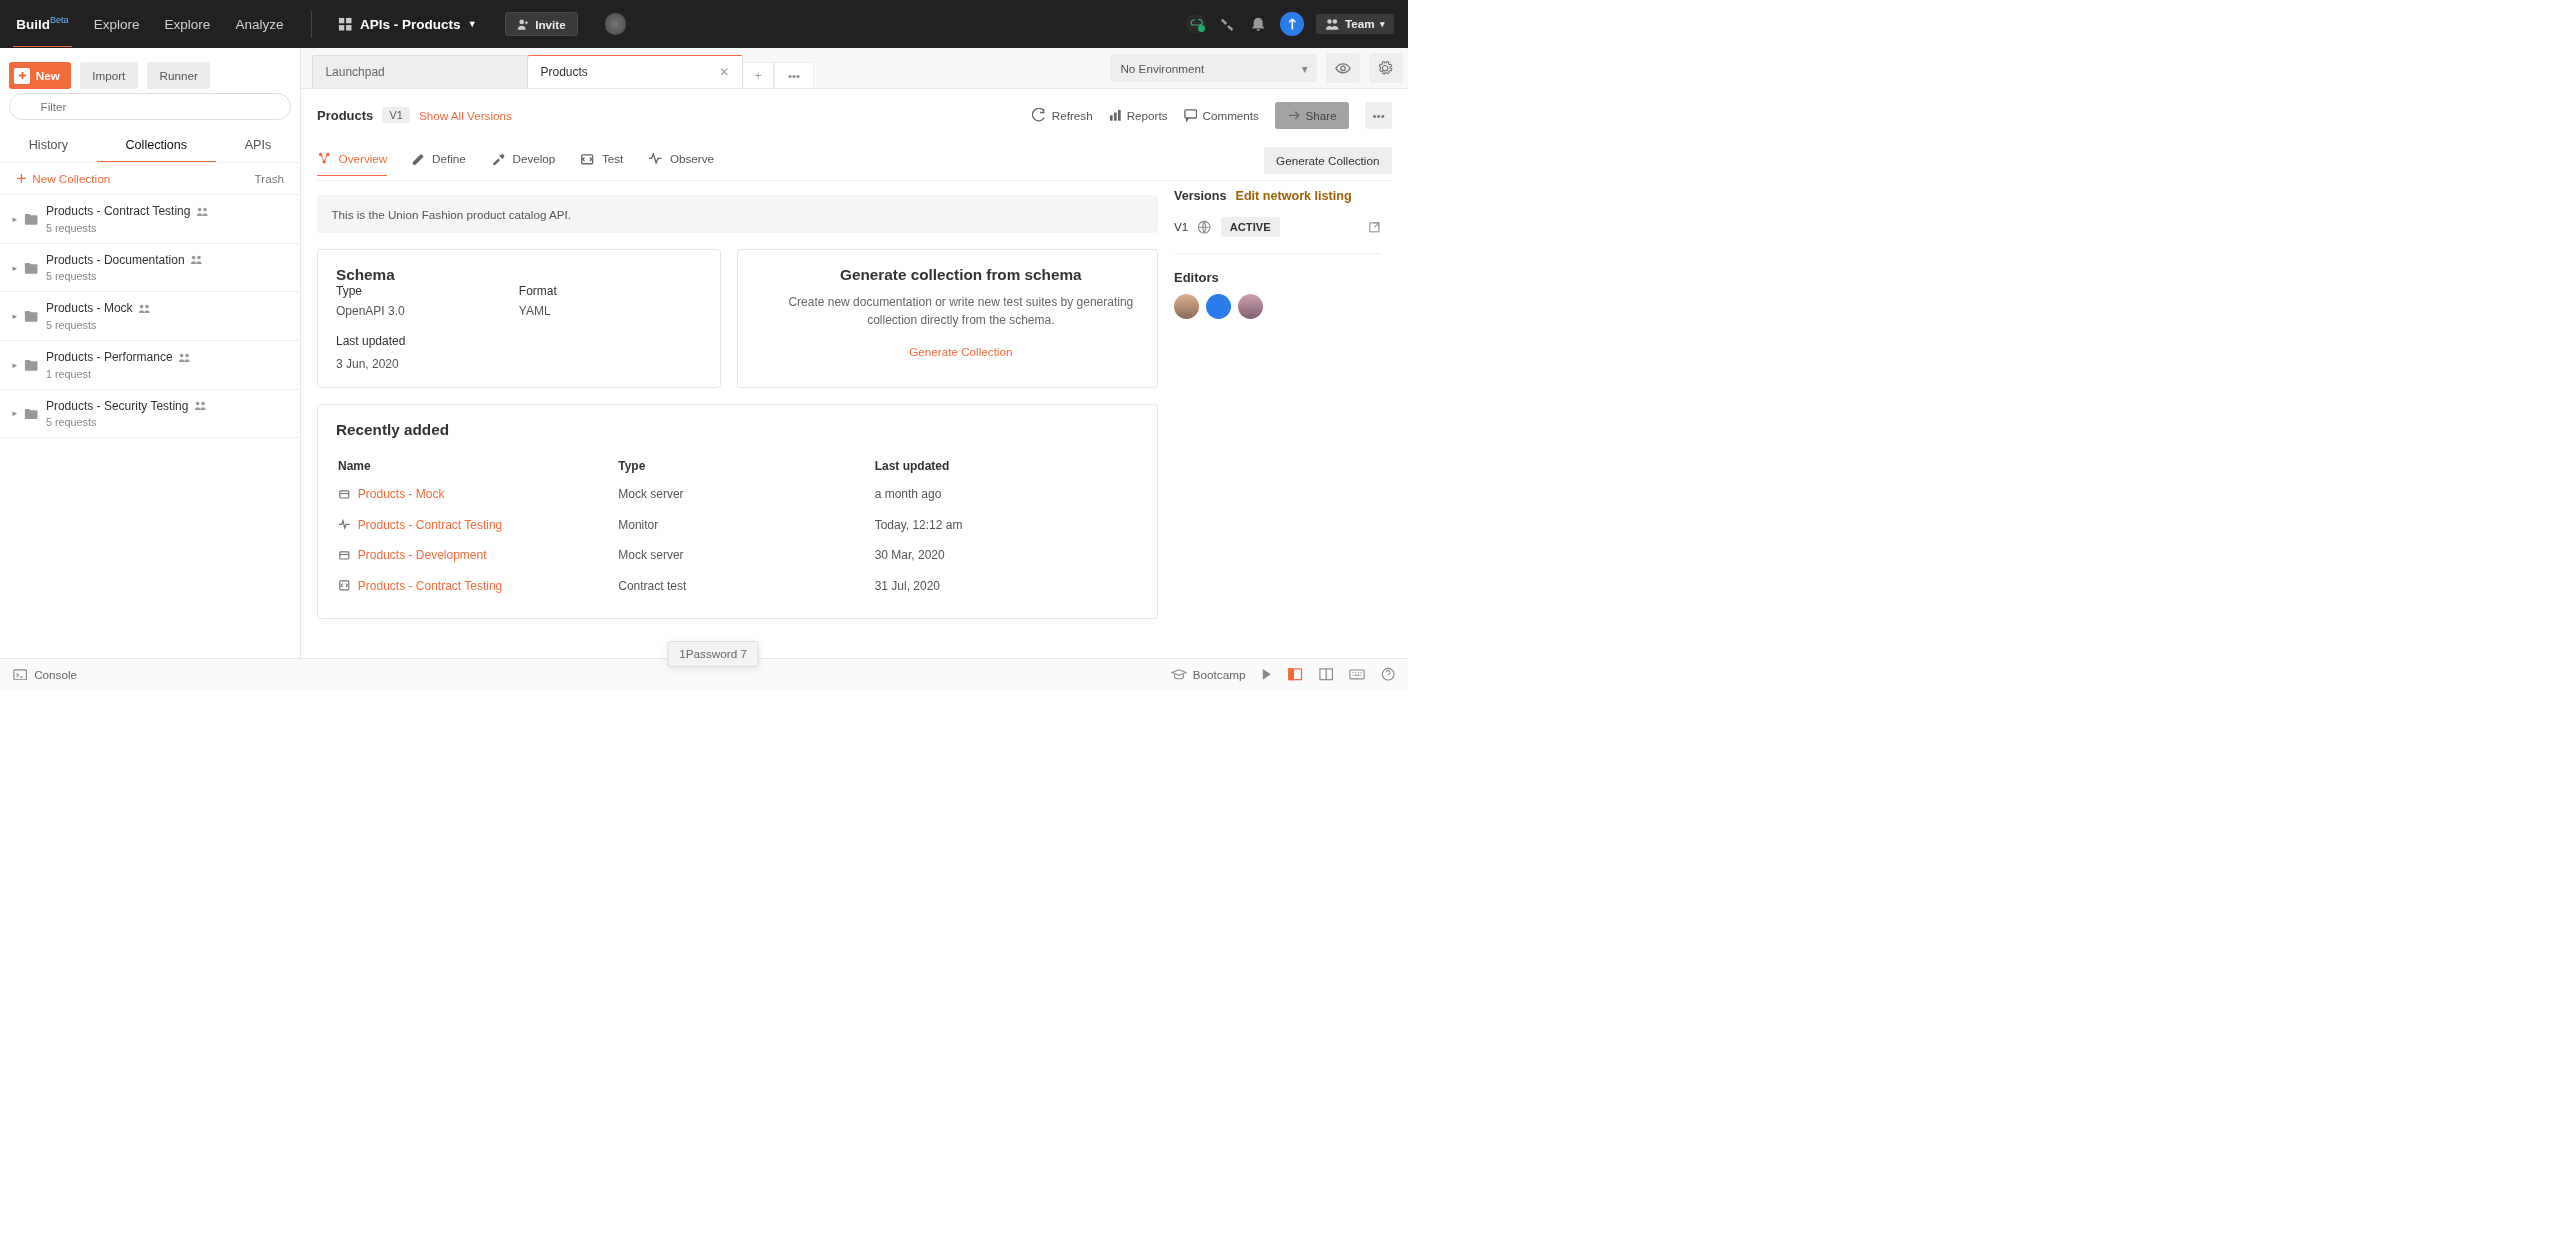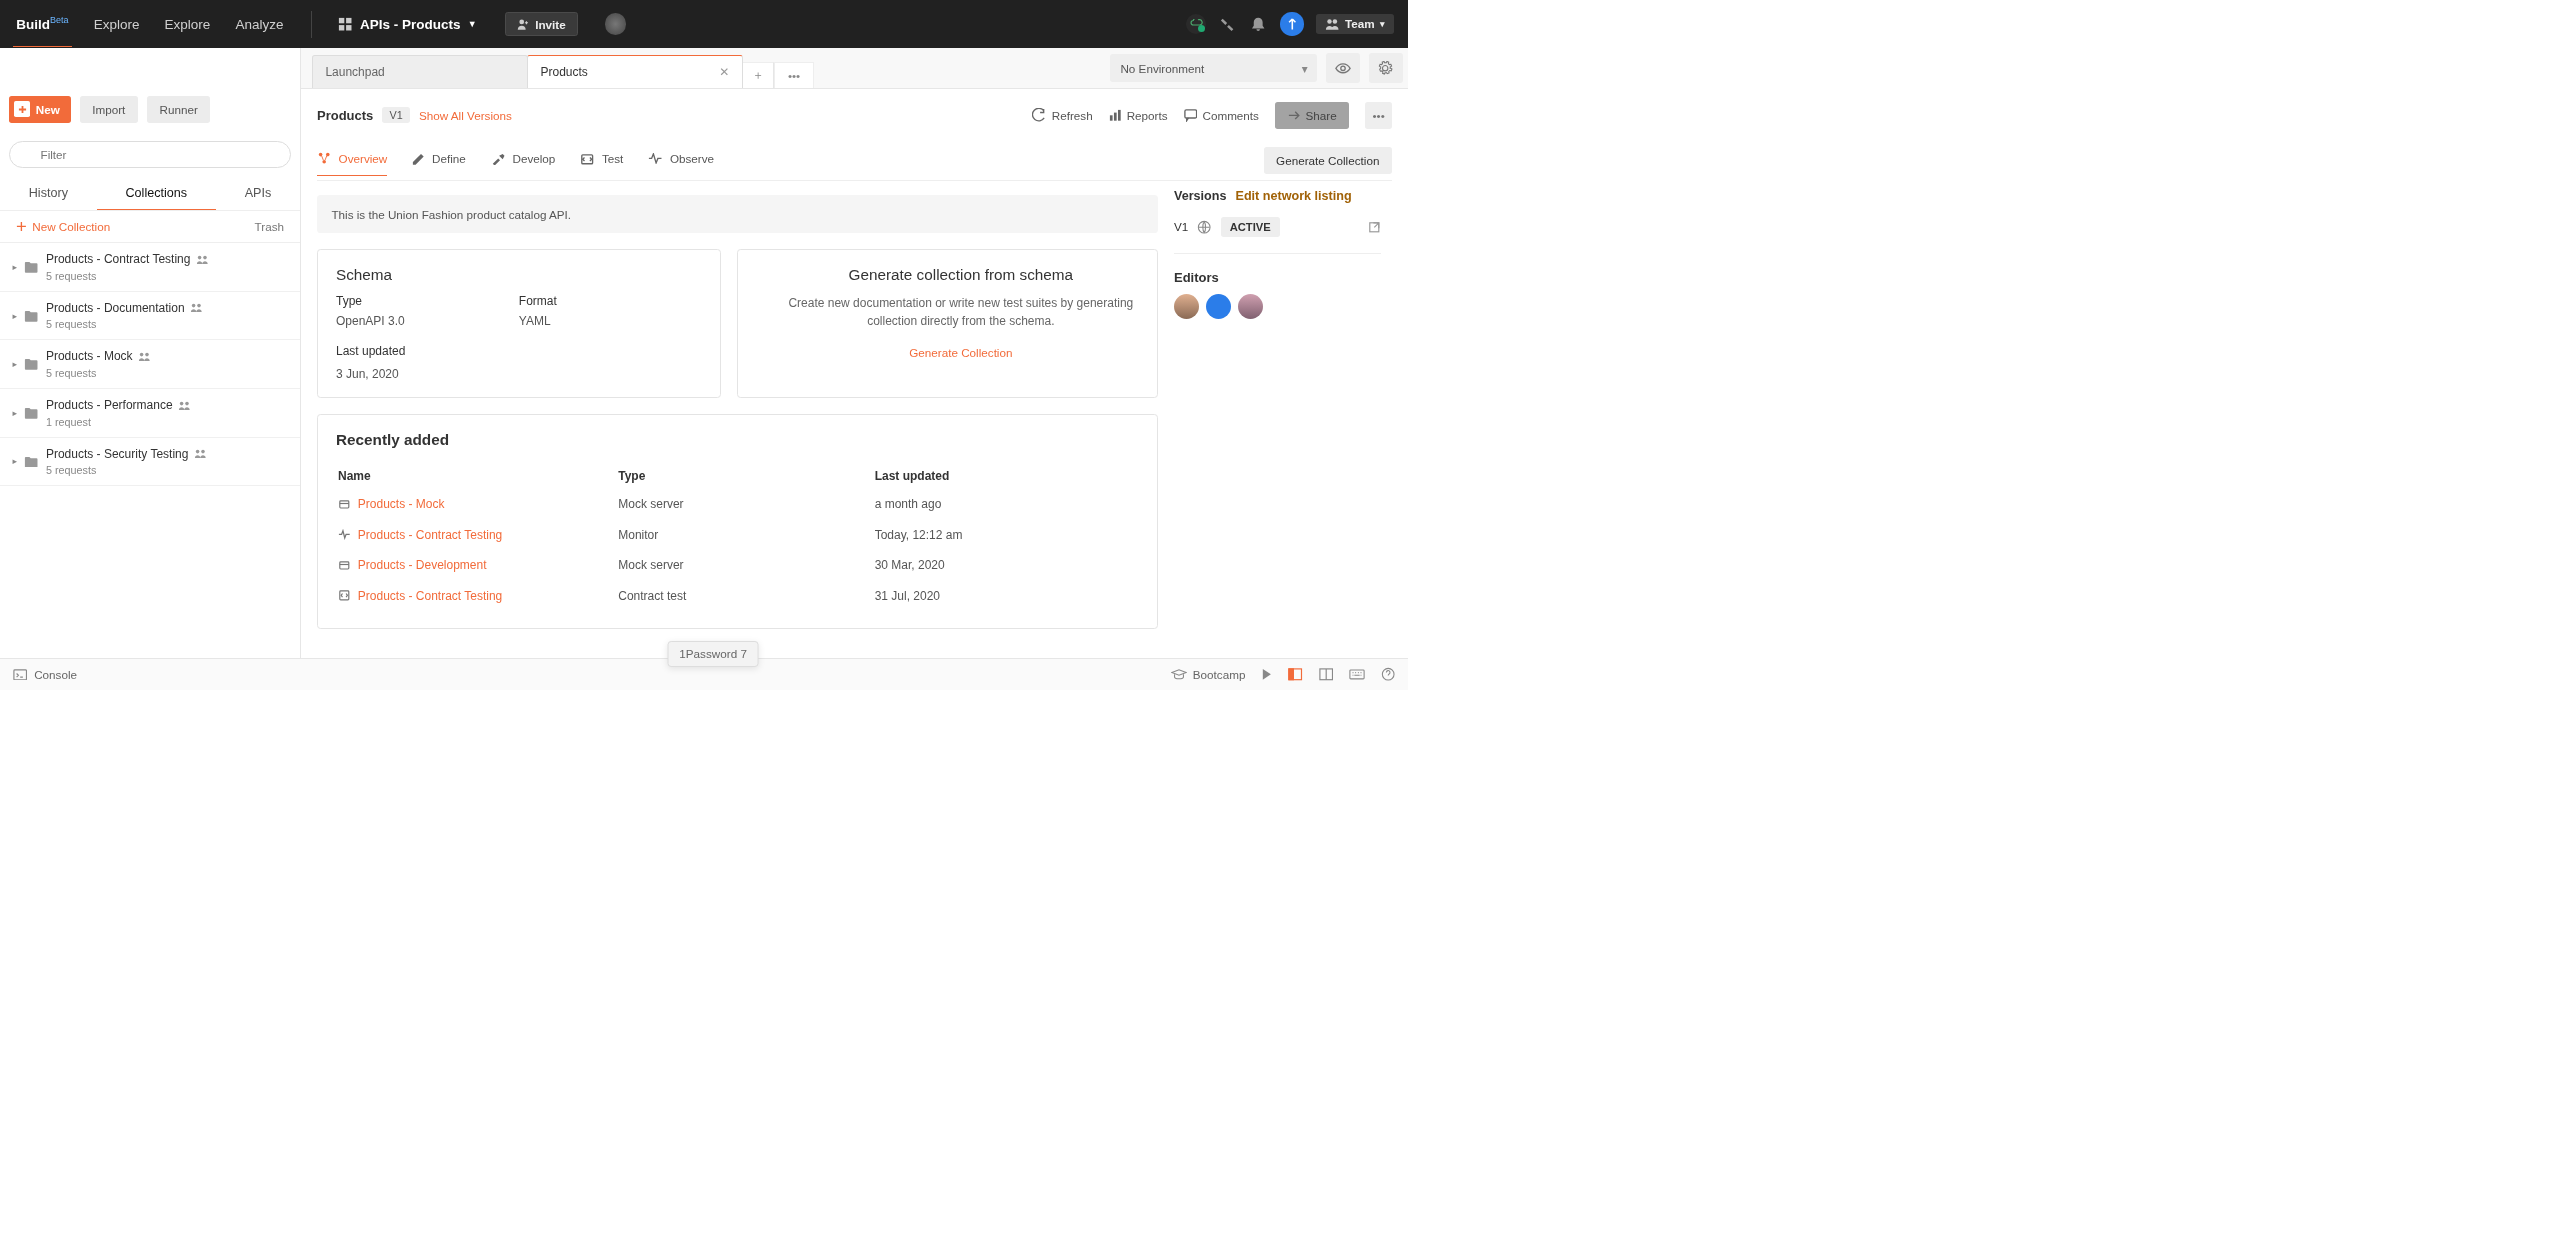--- a/index.html
+++ b/index.html
@@ -17,21 +17,21 @@
   .invite-btn { background: #3a3a3a; border: 0.9px solid #4a4a4a; color: #eee; padding: 4.5px 10.8px; border-radius: 2.7px; display: flex; align-items: center; gap: 5.4px; cursor: pointer; font-weight: 600; margin-left: 7.2px;}
   .avatar-small { width: 21.6px; height: 21.6px; border-radius: 50%; background: #555; margin-left: 9px; }
   .tb-right { margin-left: auto; display: flex; align-items: center; gap: 12.6px; padding-right: 7.2px; }
   .tb-icon { width: 18px; height: 18px; display: flex; align-items: center; justify-content: center; color: #999; cursor: pointer; }
   .cloud-icon { width:20px; height:20px; border-radius:50%; background:#2a2a2a; display:flex; align-items:center; justify-content:center; position:relative;}
   .cloud-icon::after{content:"";position:absolute;bottom:1.8px;right:1.8px;width:7.2px;height:7.2px;border-radius:50%;background:#1fa971;}
   .user-avatar { width: 23.4px; height: 23.4px; border-radius: 50%; background: #2b7de9; display:flex; align-items:center; justify-content:center;}
   .team-drop { background: #3a3a3a; padding: 3.6px 9px; border-radius: 2.7px; display: flex; align-items: center; gap: 5.4px; cursor: pointer; color: #eee; font-weight:600;}
   
   
-  .toolbar { height: 42px; display: flex; align-items: flex-start; padding: 0 9px; border-bottom: 0.9px solid rgba(0,0,0,0); margin-top: 48px; }
+  .toolbar { height: 42px; display: flex; align-items: flex-end; padding: 0 9px; border-bottom: 0.9px solid rgba(0,0,0,0); }
   .new-btn { background: #f26b3a; color: #fff; border-radius: 2.7px; padding: 5.4px 10.8px 5.4px 5.4px; font-weight: 600; display: flex; align-items: center; gap: 5.4px; cursor: pointer; }
   .new-plus { width: 16px; height: 16px; background: #fff; border-radius: 1.8px; display: flex; align-items: center; justify-content: center; }
   .gray-btn { background: #ececec; color: #555; padding: 7.2px 12.6px; border-radius: 2.7px; cursor: pointer; font-weight:500; margin-left: 9px; }
   
   
   .body { display: flex; height: calc(100% - 48px - 32px); }
   .sidebar { width: 301px; border-right: 0.9px solid #e6e6e6; display: flex; flex-direction: column; }
   .filter-wrap { padding: 0 9px; margin: 2.7px 0 9px;}
   .filter-input { width: 100%; border: 0.9px solid #ddd; border-radius: 14.4px; padding: 6.3px 10.8px 6.3px 30.5px; font-size: 11.7px; color: #666; background: #fff; position: relative; }
   .filter-wrap { position: relative; }
@@ -83,21 +83,21 @@
   
   .inner-tabs { display:flex; gap:25px; margin-top:18px; border-bottom:0.9px solid #eee; align-items:center;}
   .itab { display:flex; align-items:center; gap:7.2px; color:#555; padding-bottom:9px; cursor:pointer; font-weight:500;}
   .itab.active { color:#f26b3a; border-bottom:1.8px solid #f26b3a; }
   .gen-col-btn { margin-left:auto; background:#eee; padding:7.2px 12.6px; border-radius:2.7px; cursor:pointer; color:#333; font-weight:500; margin-bottom:5.4px;}
   
   .desc-banner { background:#f5f5f5; padding:12.6px 14.4px; border-radius:3.6px; margin-top:14.4px; color:#555; width:calc(100% - 234px);}
   
   .cards-row { display:flex; gap:16px; margin-top:16px; width:calc(100% - 234px);}
   .card { border:0.9px solid #e4e4e4; border-radius:3.6px; padding:16px 18px; }
-  .card h3 { font-size:15.3px; color:#333; margin-bottom:10px; font-weight:400;}
+  .card h3 { font-size:15.3px; color:#333; margin-bottom:0; font-weight:700;}
   .schema-card { flex:0 0 48%;}
   .gen-card { flex:1; text-align:center;padding-left:45px;}
   .kv { display:grid; grid-template-columns:1fr 1fr; row-gap:5.4px; font-size:12px;}
   .kv .label { color:#333; font-weight:500;}
   .kv .val { color:#555;}
   .gen-card p { color:#666; margin:9px 0 16px; line-height:1.5; font-size:12px;}
   .gen-link { color:#f26b3a; font-weight:500; cursor:pointer;}
   
   .recent { border:0.9px solid #e4e4e4; border-radius:3.6px; padding:16px 18px; margin-top:16px; width:calc(100% - 234px);}
   .recent h3 { font-size:15.3px; margin-bottom:12.6px; font-weight:600;}

